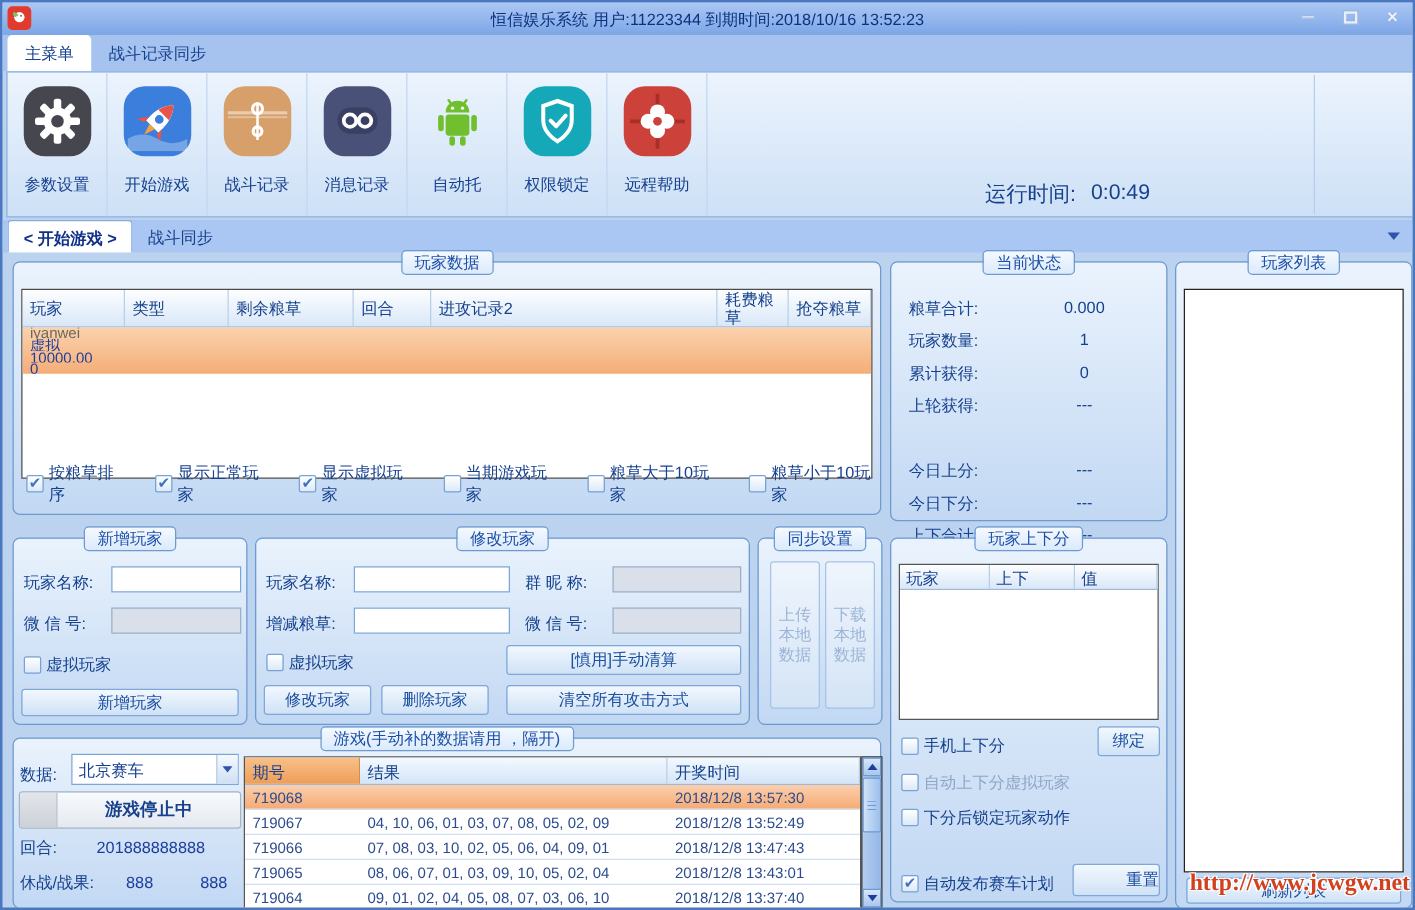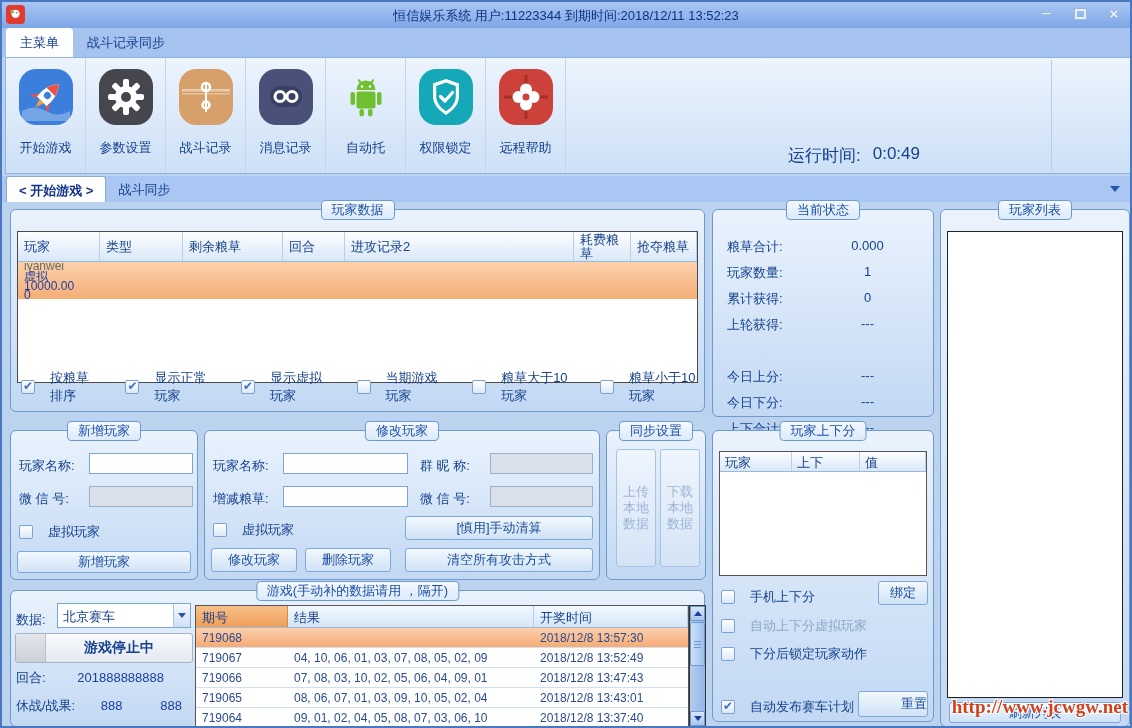--- a/index.html
+++ b/index.html
@@ -82,21 +82,21 @@
 .pd-hcell:nth-child(5){width:229px}.pd-hcell:nth-child(6){width:57px}
 .pd-hcell:nth-child(7){flex:1}
 .pd-row { display:flex; height:37px; background:linear-gradient(#fbd2ae,#f5ad76); cursor:pointer;flex-direction:column; }
 .pd-cell { font-size:12px; padding-left:6px; display:flex; align-items:center; color:#1c3f9e; overflow:hidden;}
 .pd-cell:nth-child(1){width:82px; color:#6a6a5c;}.pd-cell:nth-child(2){width:83px}
 .pd-cell:nth-child(3){width:100px}.pd-cell:nth-child(4){width:62px}
 .pd-cell:nth-child(5){width:229px}.pd-cell:nth-child(6){width:57px}
 .pd-cell:nth-child(7){flex:1}
 
 .filters { position:absolute; left:10px; bottom:6px; display:flex; gap:24px; }
-.cbwrap { display:flex; align-items:center; gap:15px; font-size:13px; color:#16418e; cursor:pointer; }
+.cbwrap { display:flex; align-items:center; gap:4px; font-size:13px; color:#16418e; cursor:pointer; }
 .cbwrap.dis { color:#8fa6c6; }
 .cb { width:14px; height:14px; border:1px solid #7aa2d4; background:linear-gradient(#ffffff,#dce9f8);
   border-radius:2px; position:relative; flex:none; }
 .cb.checked::after { content:"\2714"; position:absolute; left:1px; top:-2px;
   font-size:12px; color:#3e72c8; font-weight:bold; }
 
 
 .status-rows { position:absolute; left:14px; top:28px; right:10px; }
 .status-row { display:flex; margin-bottom:8px; font-size:13px; color:#16418e; }
 .status-row.gap { margin-top:34px;justify-content:center; }
@@ -185,77 +185,77 @@
 <div class="window">
 
   <div class="titlebar">
     <span class="app-icon">
       <svg viewBox="0 0 20 20">
           <circle cx="10" cy="9" r="5.5" fill="#fff"></circle>
           <path d="M5.5 9 Q2.5 7 3.5 3.5 Q8 4.5 9 7 Z" fill="#7ac36a"></path>
           <circle cx="11.8" cy="7.5" r="0.9" fill="#444"></circle>
         </svg>
     </span>
-    <div class="titletext">恒信娱乐系统 用户:11223344 到期时间:2018/12/11 13:52:23</div>
+    <div class="titletext">恒信娱乐系统 用户:11223344 到期时间:2018/10/16 13:52:23</div>
     <div class="win-controls">
       <span class="win-btn">
           <span class="glyph-min"></span>
         </span>
       <span class="win-btn">
           <span class="glyph-max"></span>
         </span>
       <span class="win-btn">
           <span class="glyph-close">×</span>
         </span>
     </div>
   </div>
 
   <div class="tabrow1" id="main-tabs">
       <div class="tab active">主菜单</div>
       <div class="tab">战斗记录同步</div>
     </div>
 
   <div class="toolbar">
     <div id="toolbar-items">
-        <div class="tool-cell">
-          <div class="tool-icon" style="background: rgb(60, 126, 219);">
-            <svg viewBox="0 0 48 48">
-              <path d="M0 38 Q12 31 24 38 T48 38 L48 48 L0 48 Z" fill="rgba(255,255,255,.3)"></path>
-              <g transform="rotate(45 24 24)">
-                <path d="M24 6 C29 11 31 18 31 24 L31 30 L17 30 L17 24 C17 18 19 11 24 6 Z" fill="#fff"></path>
-                <path d="M24 6 C27 9 29 13 30 17 L18 17 C19 13 21 9 24 6 Z" fill="#e85548"></path>
-                <circle cx="24" cy="22" r="3.5" fill="#3c7edb"></circle>
-                <path d="M17 26 L11 34 L17 32 Z" fill="#e85548"></path>
-                <path d="M31 26 L37 34 L31 32 Z" fill="#e85548"></path>
-                <path d="M21 30 L24 39 L27 30 Z" fill="#f6a23c"></path>
-              </g>
-            </svg>
-          </div>
-          <div class="tool-label">开始游戏</div>
-        </div>
         <div class="tool-cell">
           <div class="tool-icon" style="background: rgb(70, 70, 78);">
             <svg viewBox="0 0 48 48">
               <g fill="#fff">
                 <rect x="21" y="6" width="6" height="9" rx="2"></rect>
                 <rect x="21" y="33" width="6" height="9" rx="2"></rect>
                 <rect x="6" y="21" width="9" height="6" rx="2"></rect>
                 <rect x="33" y="21" width="9" height="6" rx="2"></rect>
                 <rect x="21" y="6" width="6" height="9" rx="2" transform="rotate(45 24 24)"></rect>
                 <rect x="21" y="33" width="6" height="9" rx="2" transform="rotate(45 24 24)"></rect>
                 <rect x="6" y="21" width="9" height="6" rx="2" transform="rotate(45 24 24)"></rect>
                 <rect x="33" y="21" width="9" height="6" rx="2" transform="rotate(45 24 24)"></rect>
               </g>
               <circle cx="24" cy="24" r="11" fill="#fff"></circle>
               <circle cx="24" cy="24" r="5" fill="#46464e"></circle>
             </svg>
           </div>
           <div class="tool-label">参数设置</div>
         </div>
         <div class="tool-cell">
+          <div class="tool-icon" style="background: rgb(60, 126, 219);">
+            <svg viewBox="0 0 48 48">
+              <path d="M0 38 Q12 31 24 38 T48 38 L48 48 L0 48 Z" fill="rgba(255,255,255,.3)"></path>
+              <g transform="rotate(45 24 24)">
+                <path d="M24 6 C29 11 31 18 31 24 L31 30 L17 30 L17 24 C17 18 19 11 24 6 Z" fill="#fff"></path>
+                <path d="M24 6 C27 9 29 13 30 17 L18 17 C19 13 21 9 24 6 Z" fill="#e85548"></path>
+                <circle cx="24" cy="22" r="3.5" fill="#3c7edb"></circle>
+                <path d="M17 26 L11 34 L17 32 Z" fill="#e85548"></path>
+                <path d="M31 26 L37 34 L31 32 Z" fill="#e85548"></path>
+                <path d="M21 30 L24 39 L27 30 Z" fill="#f6a23c"></path>
+              </g>
+            </svg>
+          </div>
+          <div class="tool-label">开始游戏</div>
+        </div>
+        <div class="tool-cell">
           <div class="tool-icon" style="background: rgb(215, 160, 106);">
             <svg viewBox="0 0 48 48">
               <rect x="0" y="16" width="48" height="2.5" fill="rgba(255,255,255,.45)"></rect>
               <rect x="0" y="20" width="48" height="1.5" fill="rgba(255,255,255,.35)"></rect>
               <line x1="24" y1="9" x2="24" y2="39" stroke="#fff" stroke-width="2"></line>
               <circle cx="24" cy="14" r="4" fill="none" stroke="#fff" stroke-width="2.5"></circle>
               <circle cx="24" cy="32" r="3.5" fill="none" stroke="#fff" stroke-width="2.5"></circle>
             </svg>
           </div>
           <div class="tool-label">战斗记录</div>

